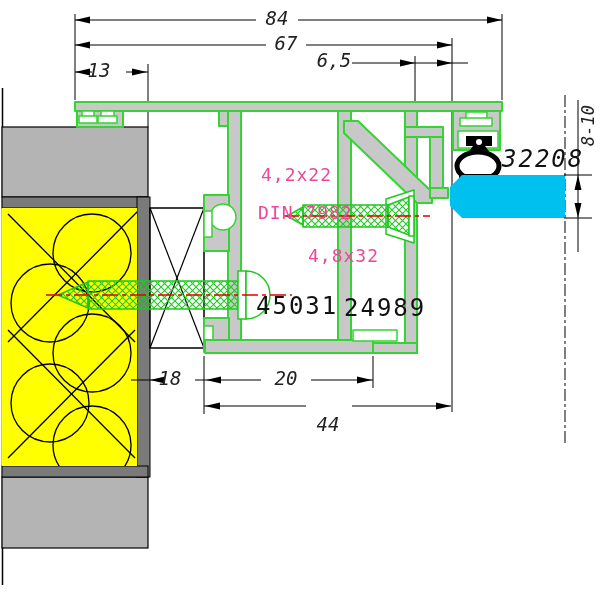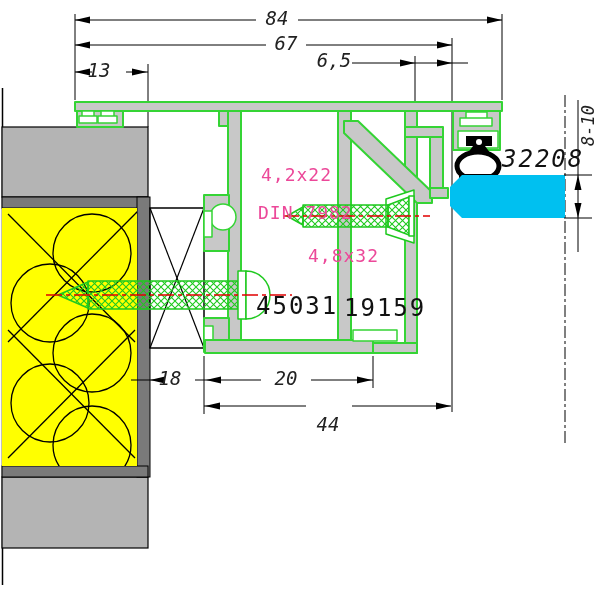--- a/index.html
+++ b/index.html
@@ -204,16 +204,16 @@
 <div class="lbl dimlbl rot" style="left:559px;top:117px;width:58px;">8-10</div>
 <div class="lbl dimlbl" style="left:150px;top:369px;width:40px;">18</div>
 <div class="lbl dimlbl" style="left:264px;top:369px;width:44px;">20</div>
 <div class="lbl dimlbl" style="left:306px;top:395px;width:44px;margin-top:20px;">44</div>
 
 <div class="lbl speclbl" style="left:261px;top:166px;">4,2x22</div>
 <div class="lbl speclbl" style="left:258px;top:204px;">DIN 7982</div>
 <div class="lbl speclbl" style="left:268px;top:247px;margin-left:40px;">4,8x32</div>
 
 <div class="lbl partlbl" style="left:256px;top:294px;">45031</div>
-<div class="lbl partlbl" style="left:344px;top:296px;">19159</div>
+<div class="lbl partlbl" style="left:344px;top:296px;">24989</div>
 <div class="lbl partlbl" style="left:502px;top:147px;font-style:italic;">32208</div>
 
 </div>
 
 </body></html>

